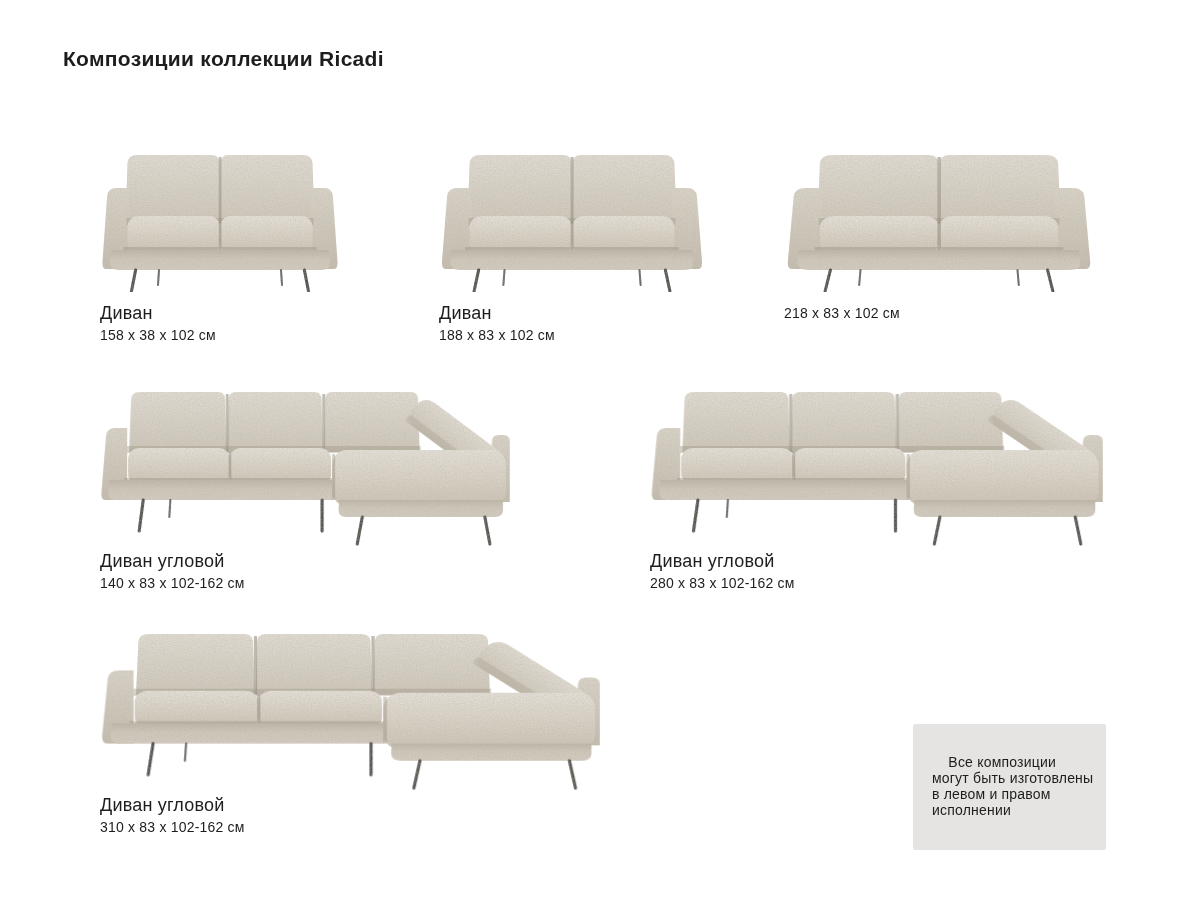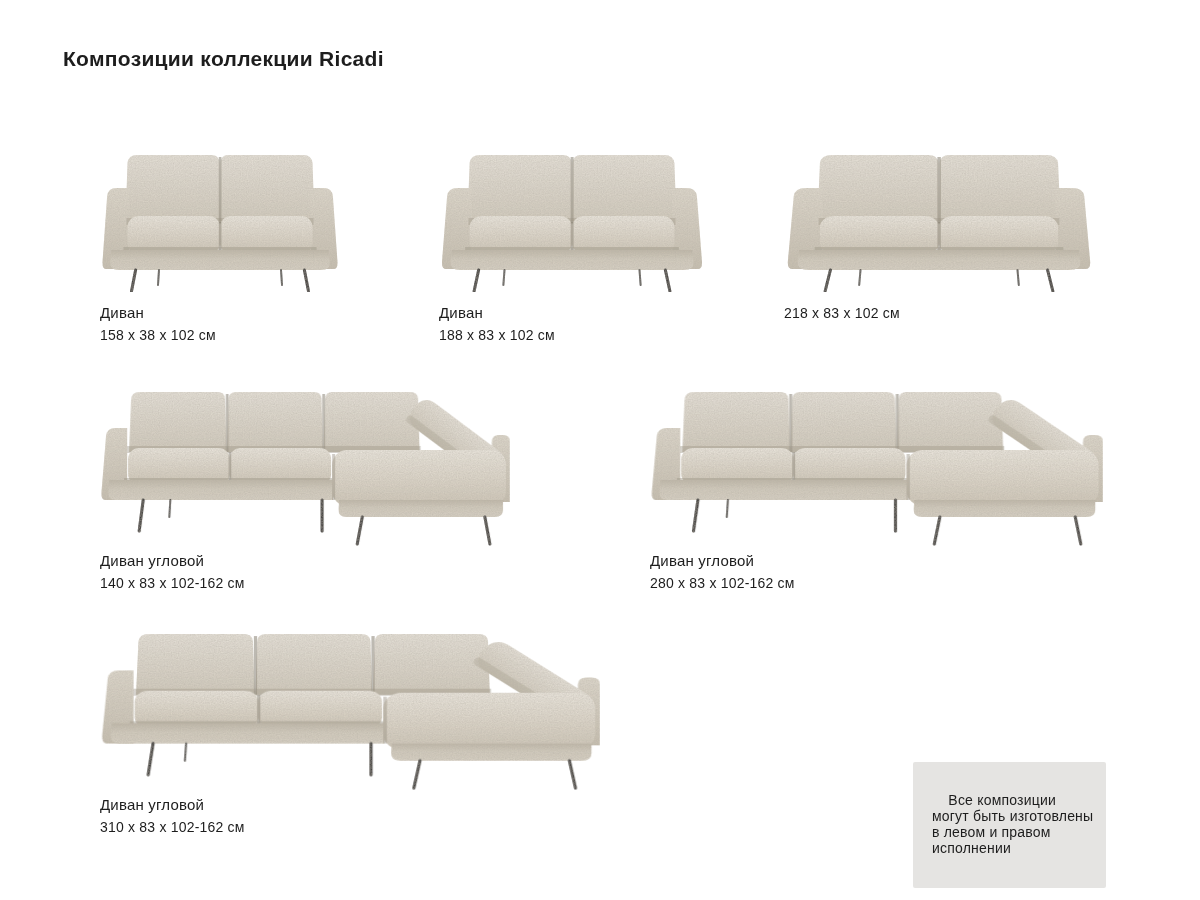--- a/index.html
+++ b/index.html
@@ -25,37 +25,36 @@
     font-weight: 600;
     letter-spacing: 0.3px;
     color: var(--text);
   }
 
   .card { position: absolute; }
   .card svg.sofa { display: block; }
 
   .plabel { margin-top: 13px; margin-left: 2px; }
   .plabel.tight { margin-top: 5px; }
-  .pname  { font-size: 15px; font-weight: 500; line-height: 16px; color: var(--text); letter-spacing: 0.2px; }
+  .pname  { font-size: 18px; font-weight: 500; line-height: 16px; color: var(--text); letter-spacing: 0.2px; }
   .pdims  { font-size: 14px; font-weight: 400; line-height: 16px; margin-top: 6px; color: var(--text); letter-spacing: 0.2px; }
 
   .note {
     position: absolute;
     left: 913px; top: 724px;
     width: 193px;
     background: var(--note-background);
     border-radius: 2px;
     padding: 14px 16px 16px 19px;
     font-size: 14px;
     font-weight: 500;
     line-height: 16px;
     letter-spacing: 0.2px;
     white-space: pre;
     color: var(--text);
-    margin-top: 38px;
   }
 
   .defs-svg { position: absolute; width: 0; height: 0; overflow: hidden; }
 </style>
 </head>
 <body>
 
 <div class="canvas">
 
   <svg class="defs-svg" aria-hidden="true">

